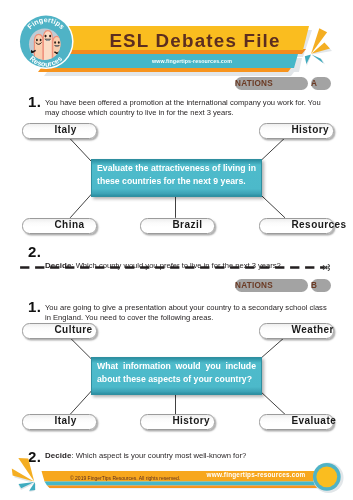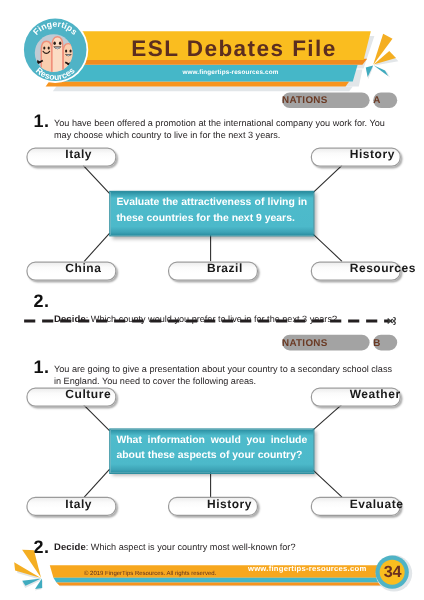--- a/index.html
+++ b/index.html
@@ -247,16 +247,15 @@
         <polygon points="29.2,32.8 35.2,32.1 34.9,24.0" fill="#3FABBF"></polygon>
       </g>
     </svg>
     <div class="ftr-copy" style="left:70px;top:474px">© 2019 FingerTips Resources.  All rights reserved.</div>
     <div class="ftr-web" style="left:200px;top:470px;width:112px">www.fingertips-resources.com</div>
     <svg class="abs" style="left:309px;top:460px" width="38" height="36" viewBox="0 0 38 36">
       <circle cx="19.3" cy="17.8" r="15.2" fill="#e2e6e9"></circle>
       <circle cx="17.8" cy="16.8" r="13.9" fill="#4FB3C6"></circle>
       <circle cx="17.8" cy="16.8" r="10.4" fill="#FABD1F"></circle>
     </svg>
-    <div class="ftr-page" style="left:309px;top:466px;width:36px">34</div>
   </div>
 
 </div>
 
 </body></html>

